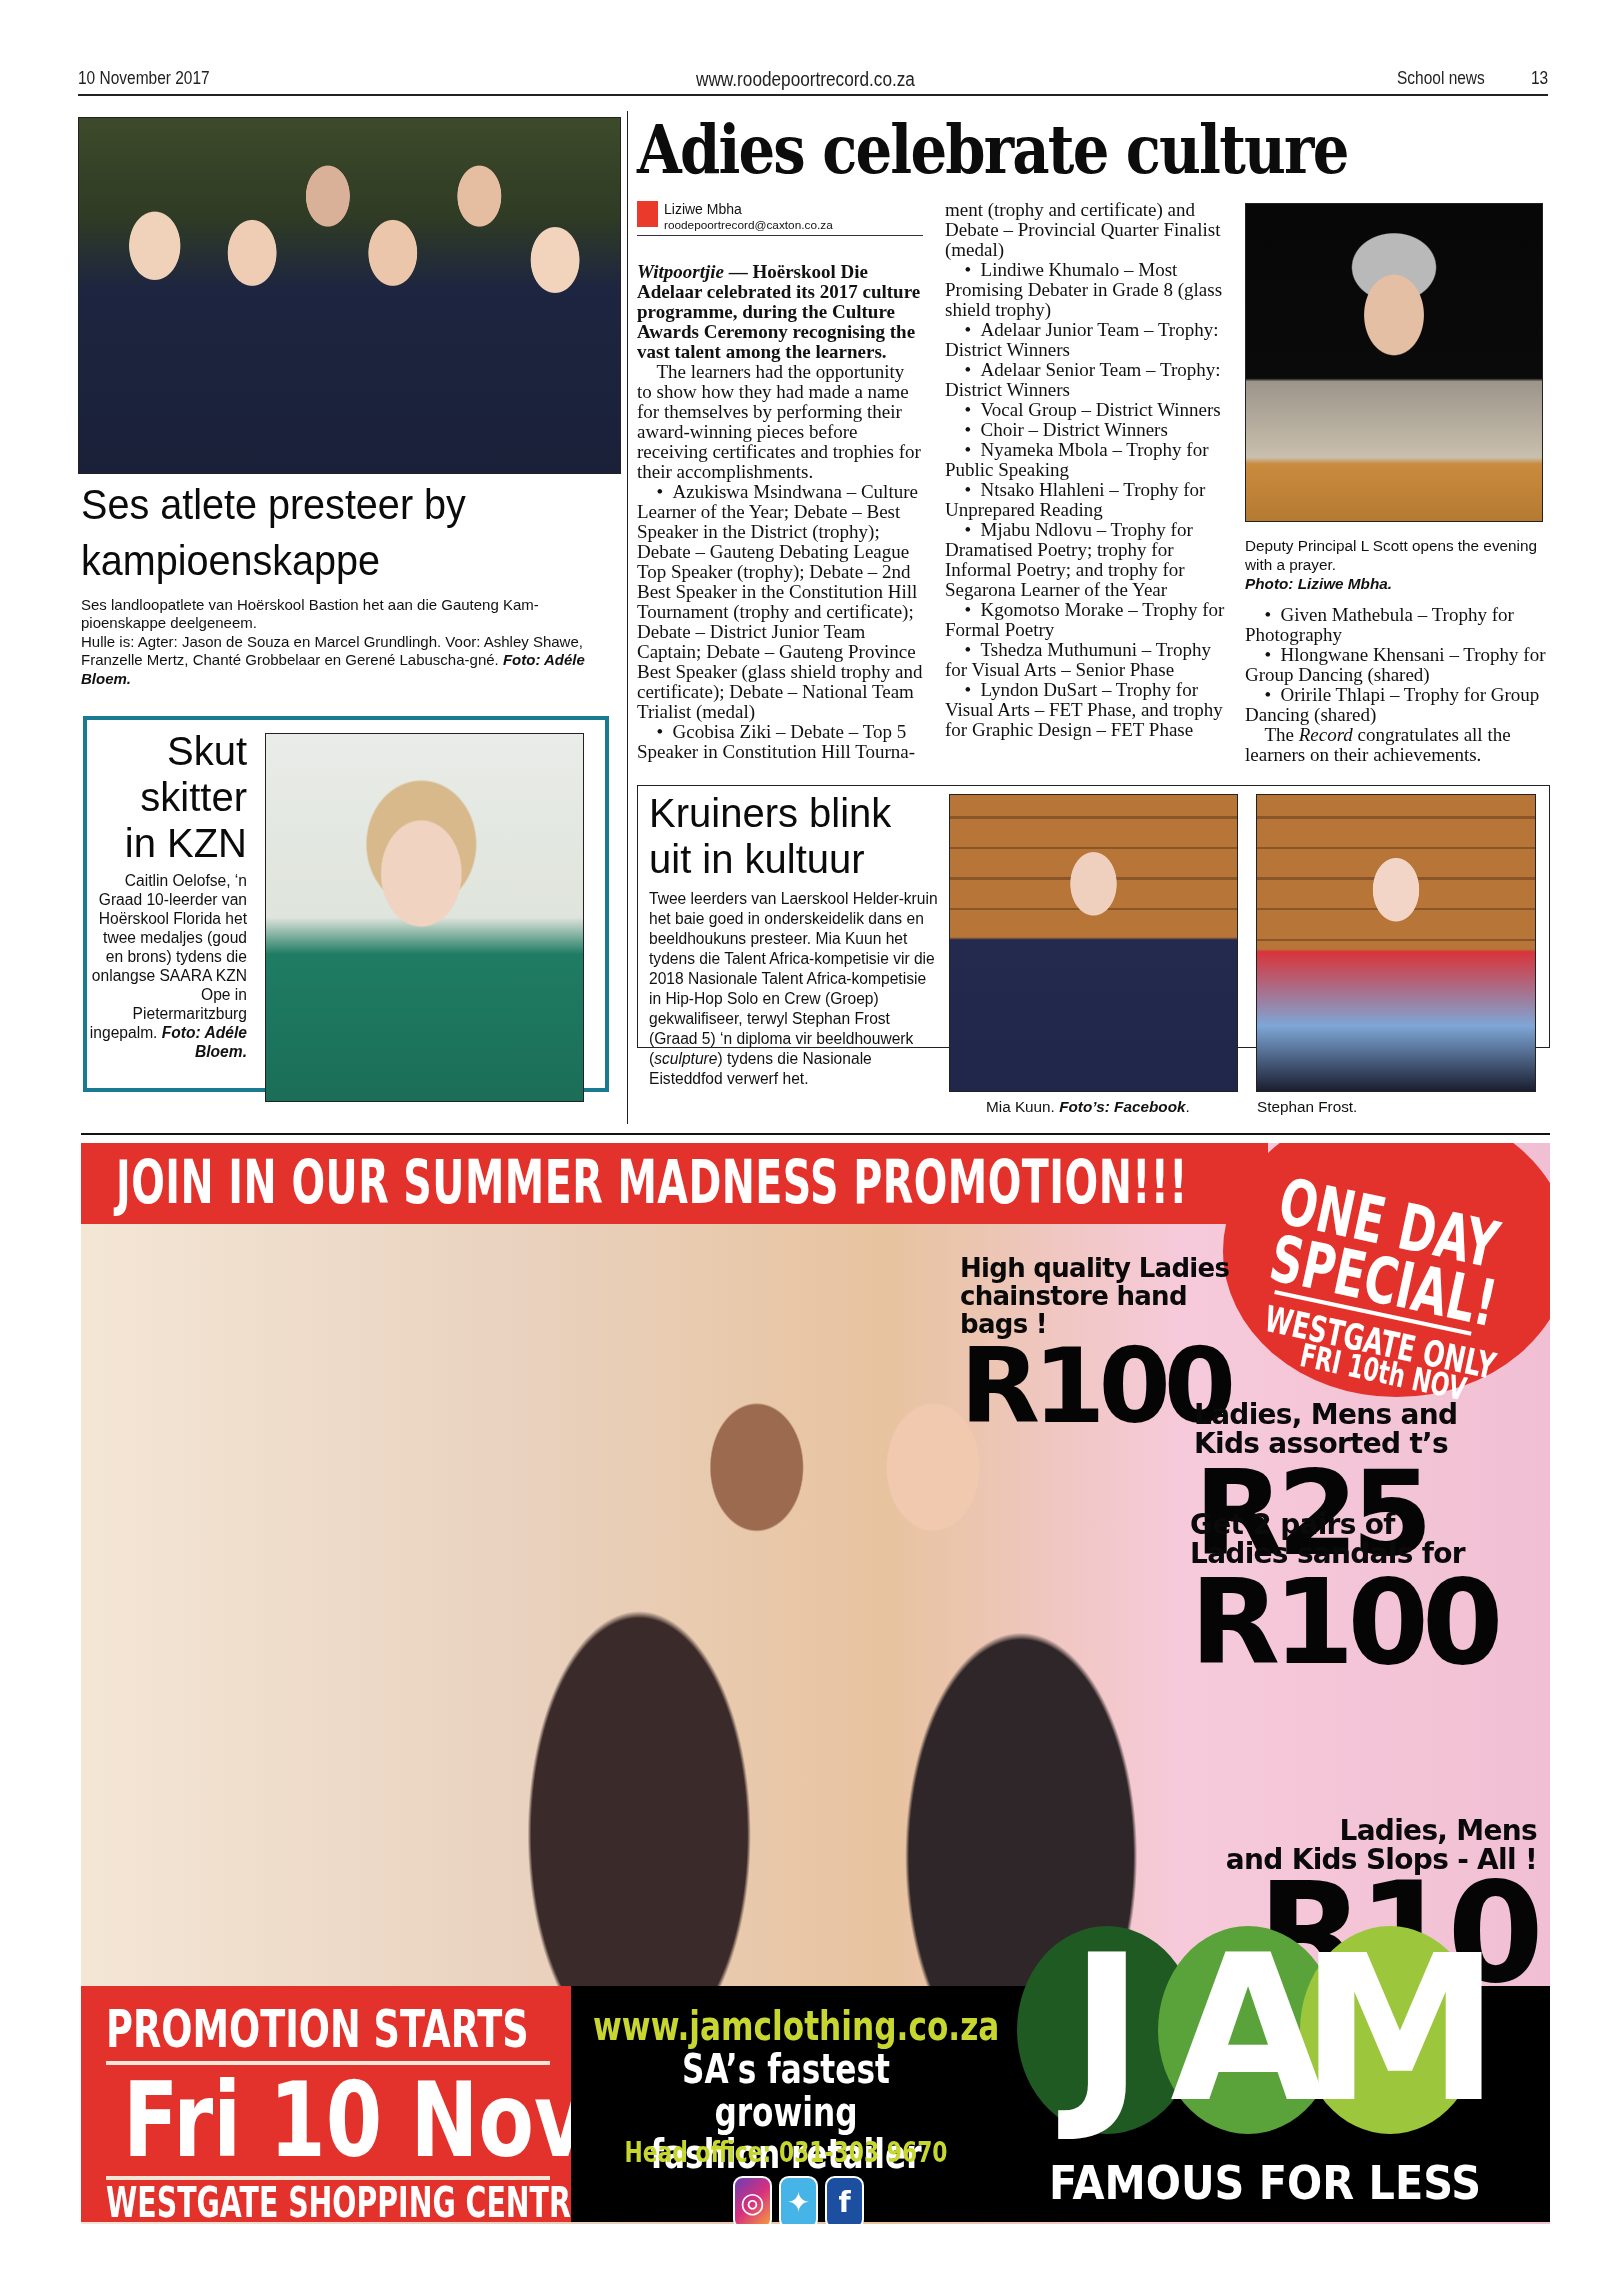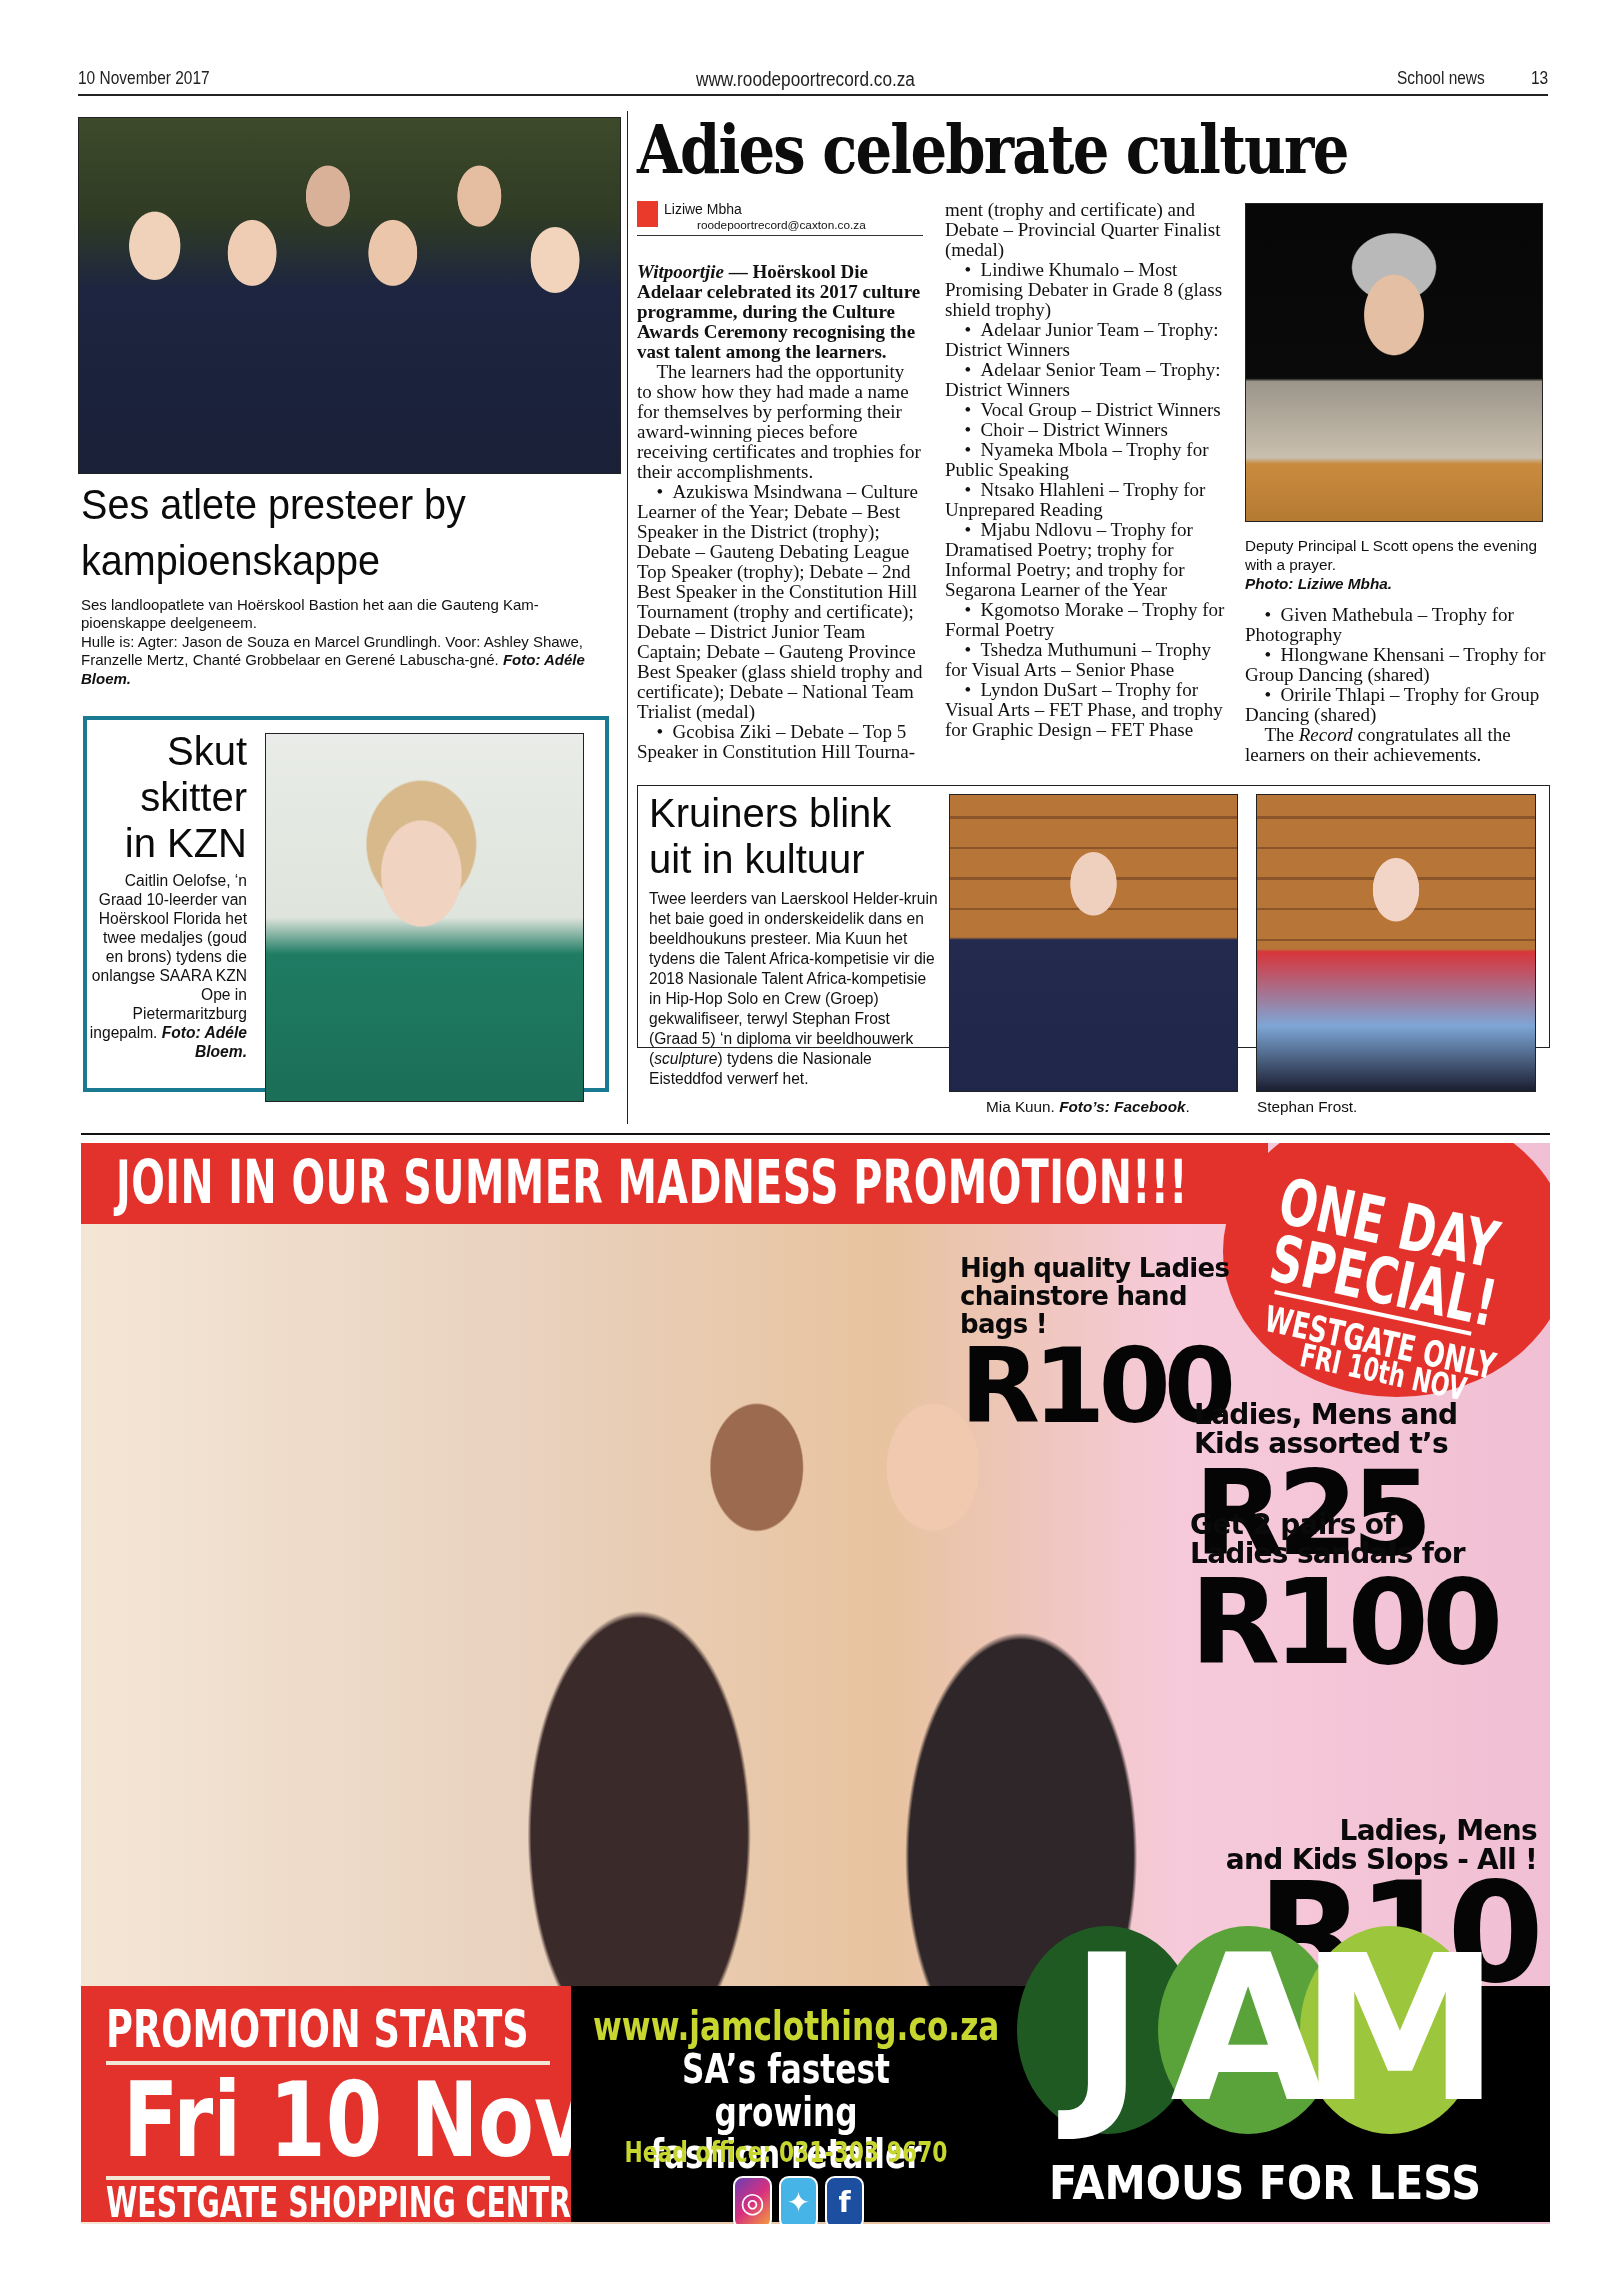--- a/index.html
+++ b/index.html
@@ -111,21 +111,21 @@
   </div>
   <div class="abs photo ph-caitlin" style="left:178px; top:13px; width:319px; height:369px;"></div>
 </div>
 
 <div class="abs vrule" style="left:627px; top:111px; height:1013px;"></div>
 
 <div class="abs main-head" style="left:637px; top:110px;">Adies celebrate culture</div>
 
 <div class="abs byline-box"></div>
 <div class="abs" style="left:664px; top:201px; font-family:'Liberation Sans',sans-serif; font-weight:normal; font-size:14px;">Liziwe Mbha</div>
-<div class="abs" style="left:697px; top:218px; font-family:'Liberation Sans',sans-serif; font-size:11.8px;">roodepoortrecord@caxton.co.za</div>
+<div class="abs" style="left:664px; top:218px; font-family:'Liberation Sans',sans-serif; font-size:11.8px;">roodepoortrecord@caxton.co.za</div>
 <div class="abs" style="left:637px; top:235px; width:286px; height:0.7px; background:#333;"></div>
 
 <div class="abs serif-body" style="left:637px; top:262px; width:286px;">
   <p class="lead"><i>Witpoortjie</i><span> — Hoërskool Die Adelaar celebrated its 2017 culture programme, during the Culture Awards Ceremony recognising the vast talent among the learners.</span></p>
   <p class="ind">The learners had the opportunity to show how they had made a name for themselves by performing their award-winning pieces before receiving certificates and trophies for their accomplishments.</p>
   <p class="bullet">Azukiswa Msindwana – Culture Learner of the Year; Debate – Best Speaker in the District (trophy); Debate – Gauteng Debating League Top Speaker (trophy); Debate – 2nd Best Speaker in the Constitution Hill Tournament (trophy and certificate); Debate – District Junior Team Captain; Debate – Gauteng Province Best Speaker (glass shield trophy and certificate); Debate – National Team Trialist (medal)</p>
   <p class="bullet">Gcobisa Ziki – Debate – Top 5 Speaker in Constitution Hill Tourna-</p>
 </div>
 
 <div class="abs serif-body" style="left:945px; top:200px; width:281px;">

